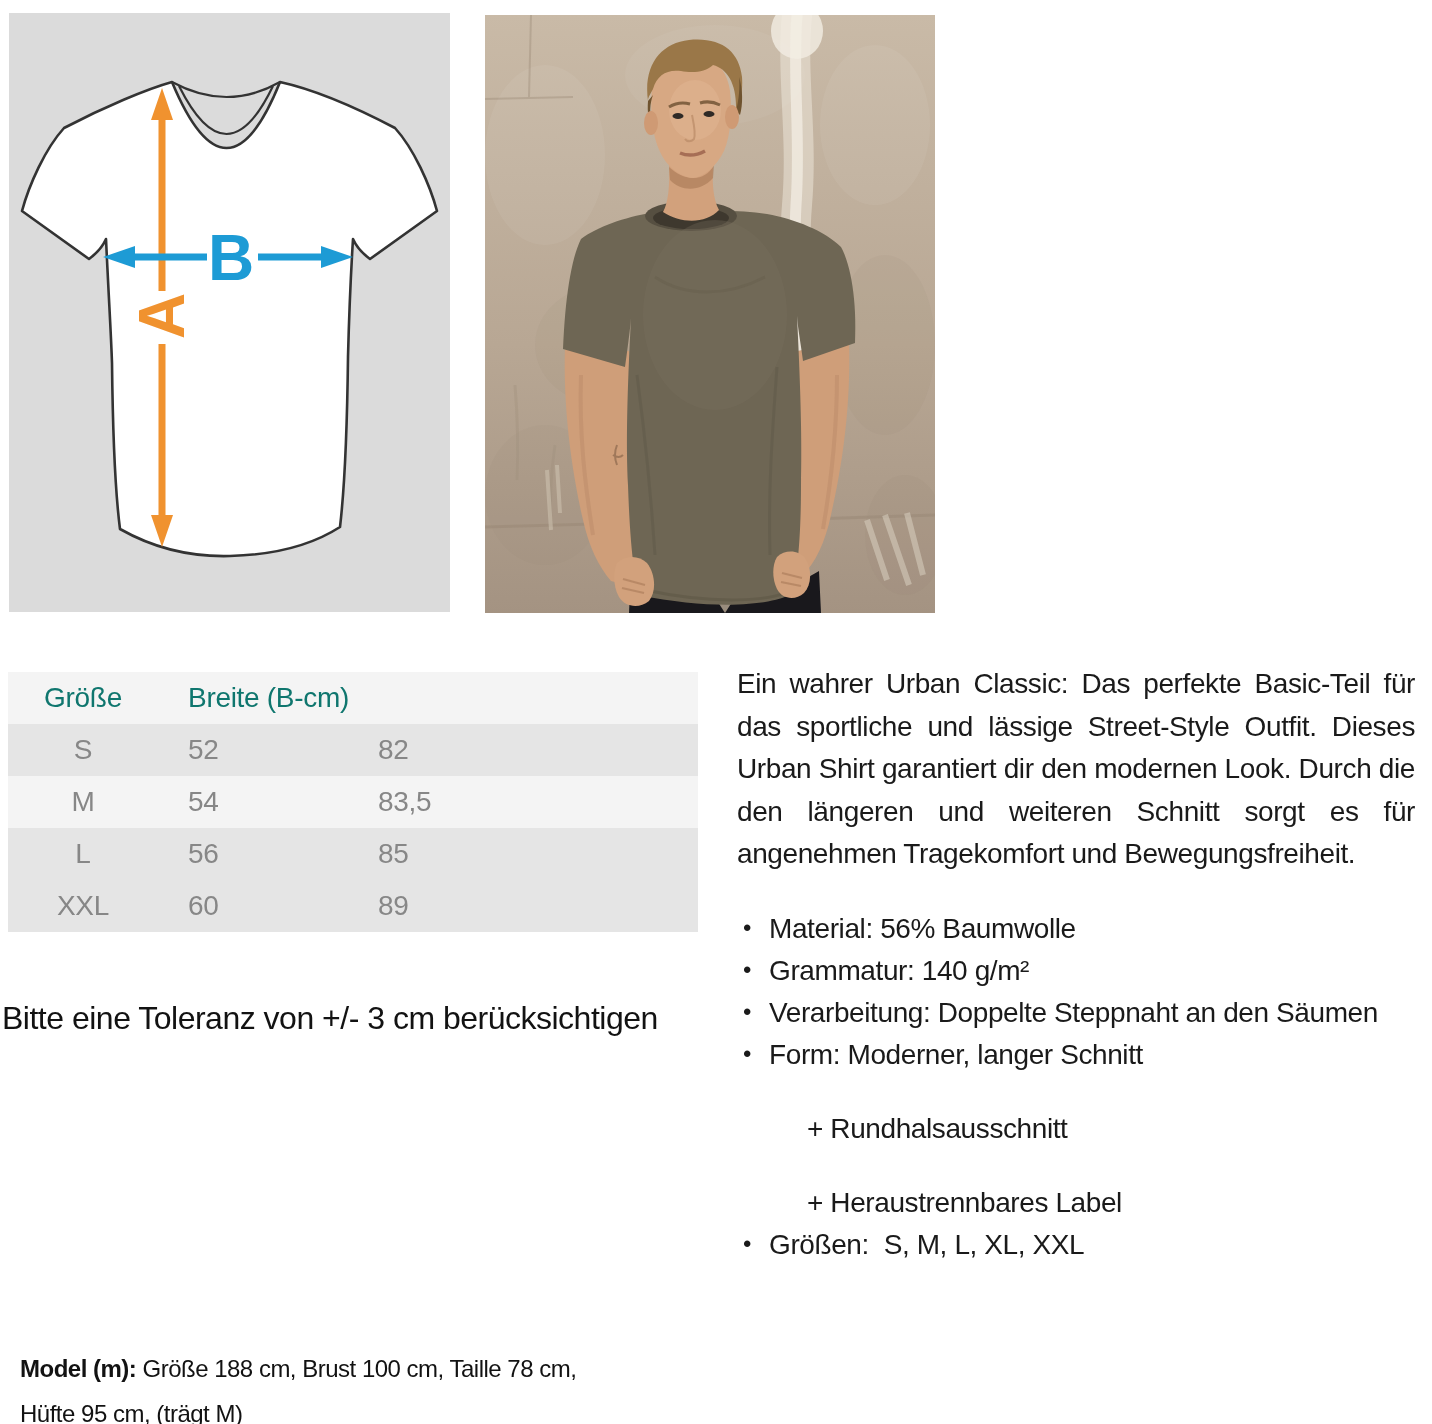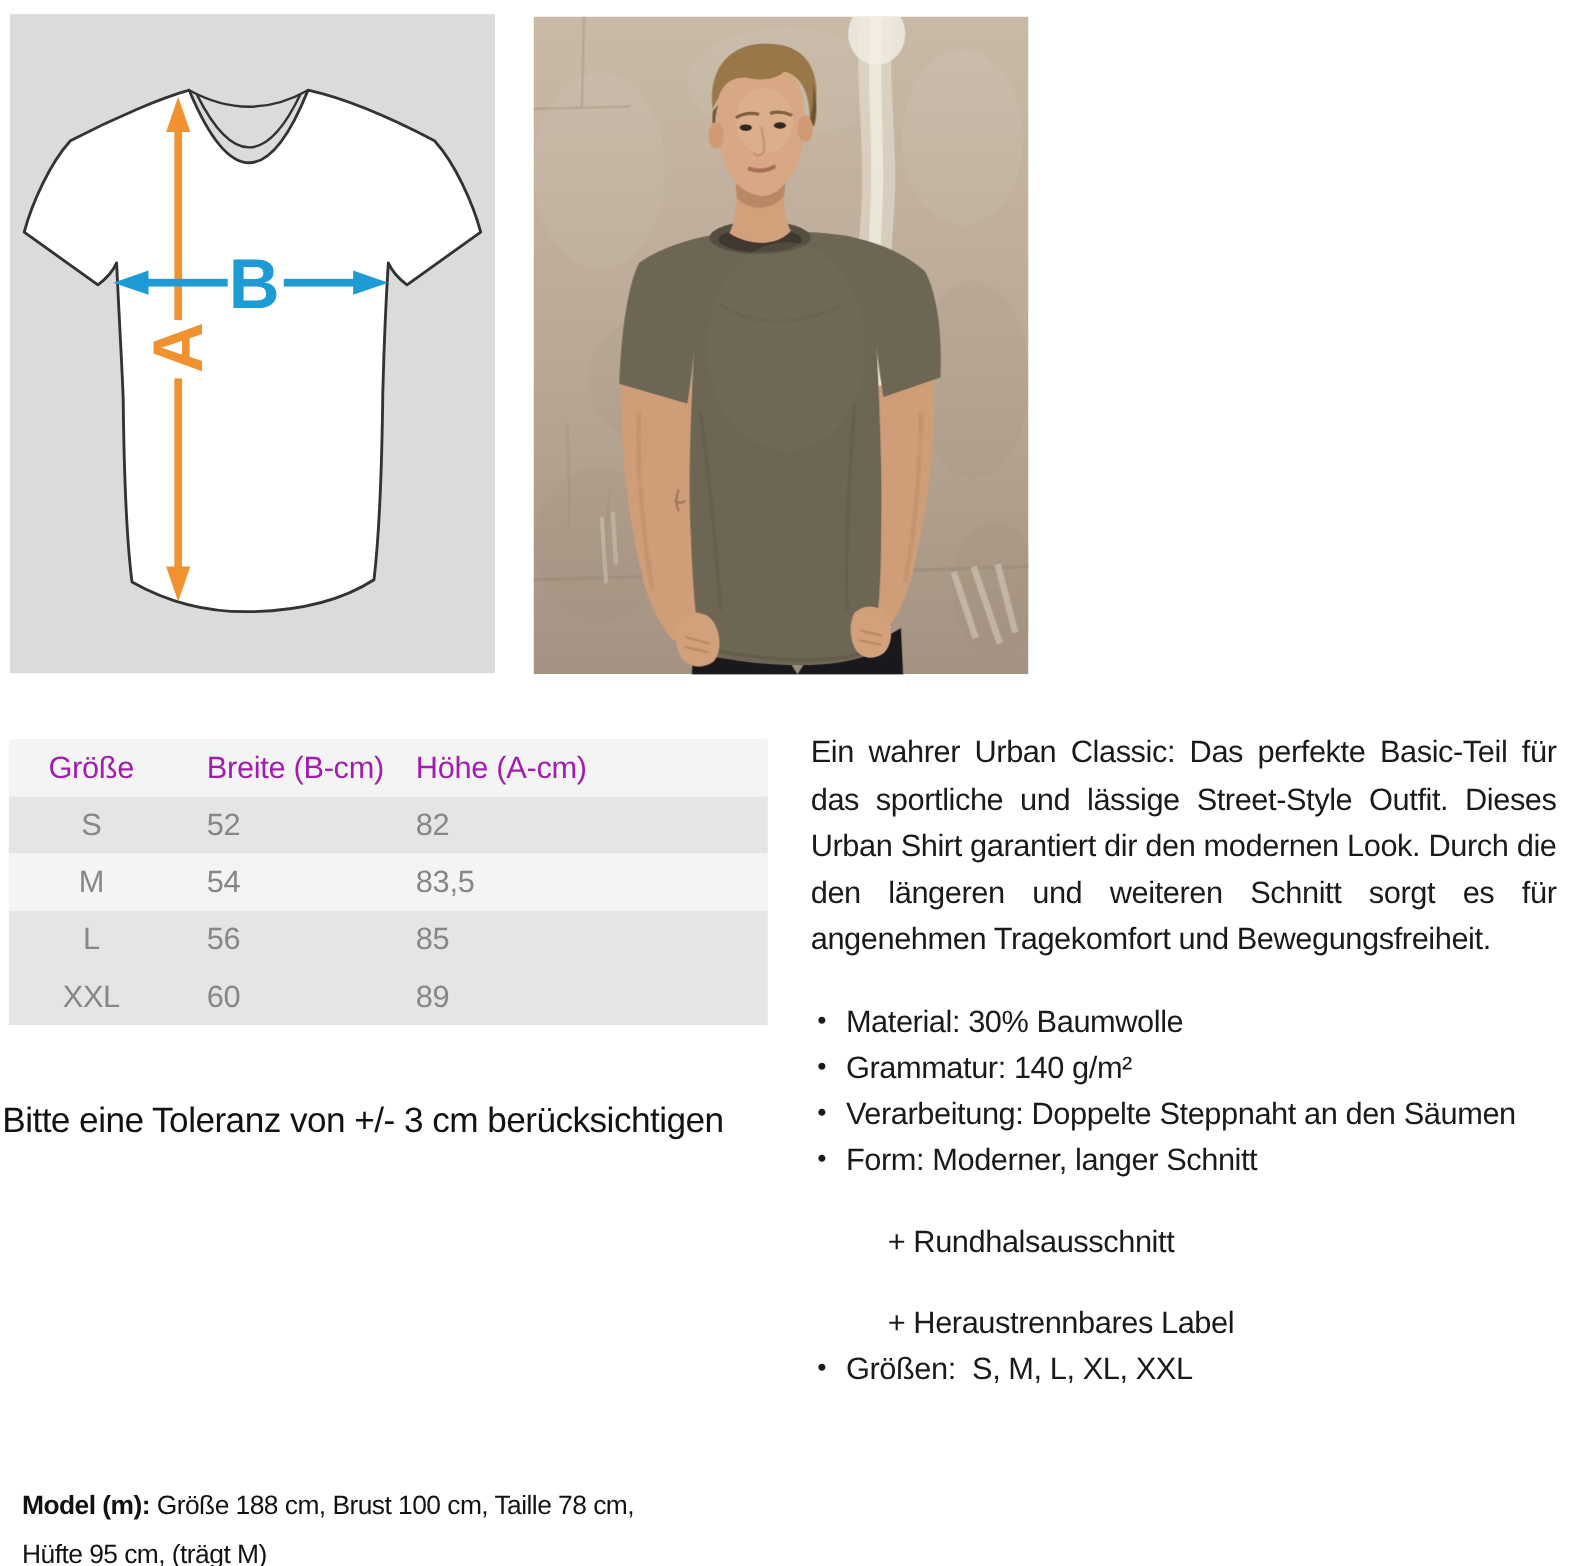--- a/index.html
+++ b/index.html
@@ -14,21 +14,21 @@
   .photo{position:absolute;left:485px;top:15px;width:450px;height:598px;}
   .photo svg{display:block;width:100%;height:100%;}
 
   
   .size-table{position:absolute;left:8px;top:672px;width:690px;font-size:28px;
               letter-spacing:-0.3px;color:#878787;}
   .trow{display:grid;grid-template-columns:150px 210px 330px;height:52px;align-items:center;}
   .trow .c0{text-align:center;}
   .trow .c1{padding-left:30px;}
   .trow .c2{padding-left:10px;}
-  .trow.head{background:#f4f4f4;color:#a21caf;}
+  .trow.head{background:#f4f4f4;color:#0f766e;}
   .trow.dark{background:#e5e5e5;}
   .trow.light{background:#f4f4f4;}
 
   
   .tolerance{position:absolute;left:2px;top:1000px;margin:0;font-size:32px;color:#121212;
              letter-spacing:-0.5px;}
 
   
   .desc{position:absolute;left:737px;top:663px;width:678px;margin:0;font-size:28px;
         line-height:42.5px;text-align:justify;color:#1a1a1a;letter-spacing:-0.4px;}
@@ -183,21 +183,20 @@
         <path d="M292,542 C300,534 314,535 320,543 C327,553 327,570 319,578 C310,586 297,584 292,574 C287,564 287,550 292,542 Z" fill="#d2a17c"></path>
         <path d="M297,558 l20,5 M296,567 l20,4" stroke="#a97a58" stroke-width="2" opacity="0.6" fill="none"></path>
       </g>
     </svg>
   </div>
 
   <div class="size-table">
     <div class="trow head">
       <div class="c0">Größe</div>
       <div class="c1">Breite (B-cm)</div>
-      <div class="c2">Höhe (A-cm)</div>
     </div>
     <div class="trow dark">
       <div class="c0">S</div>
       <div class="c1">52</div>
       <div class="c2">82</div>
     </div>
     <div class="trow light">
       <div class="c0">M</div>
       <div class="c1">54</div>
       <div class="c2">83,5</div>
@@ -212,21 +211,21 @@
       <div class="c1">60</div>
       <div class="c2">89</div>
     </div>
   </div>
 
   <p class="tolerance">Bitte eine Toleranz von +/- 3 cm berücksichtigen</p>
 
   <p class="desc">Ein wahrer Urban Classic: Das perfekte Basic-Teil für das sportliche und lässige Street-Style Outfit. Dieses Urban Shirt garantiert dir den modernen Look. Durch die den längeren und weiteren Schnitt sorgt es für angenehmen Tragekomfort und Bewegungsfreiheit.</p>
 
   <div class="bullets">
-    <span class="bl bullet">Material: 30% Baumwolle</span>
+    <span class="bl bullet">Material: 56% Baumwolle</span>
     <span class="bl bullet">Grammatur: 140 g/m²</span>
     <span class="bl bullet">Verarbeitung: Doppelte Steppnaht an den Säumen</span>
     <span class="bl bullet">Form: Moderner, langer Schnitt</span>
     <span class="bl sub">+ Rundhalsausschnitt</span>
     <span class="bl sub">+ Heraustrennbares Label</span>
     <span class="bl bullet">Größen:  S, M, L, XL, XXL</span>
   </div>
 
   <p class="model-info"><span class="bold">Model (m):</span><span> Größe 188 cm, Brust 100 cm, Taille 78 cm,</span><br><span>Hüfte 95 cm, (trägt M)</span></p>
 

